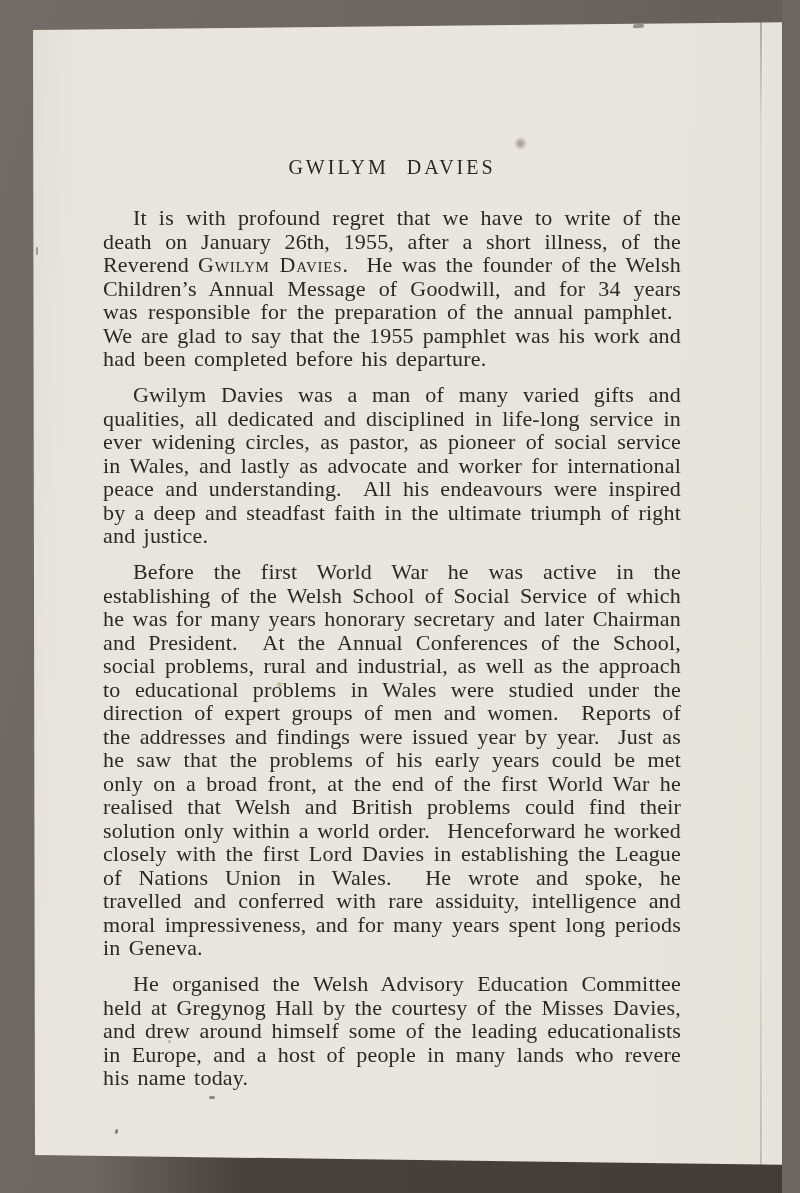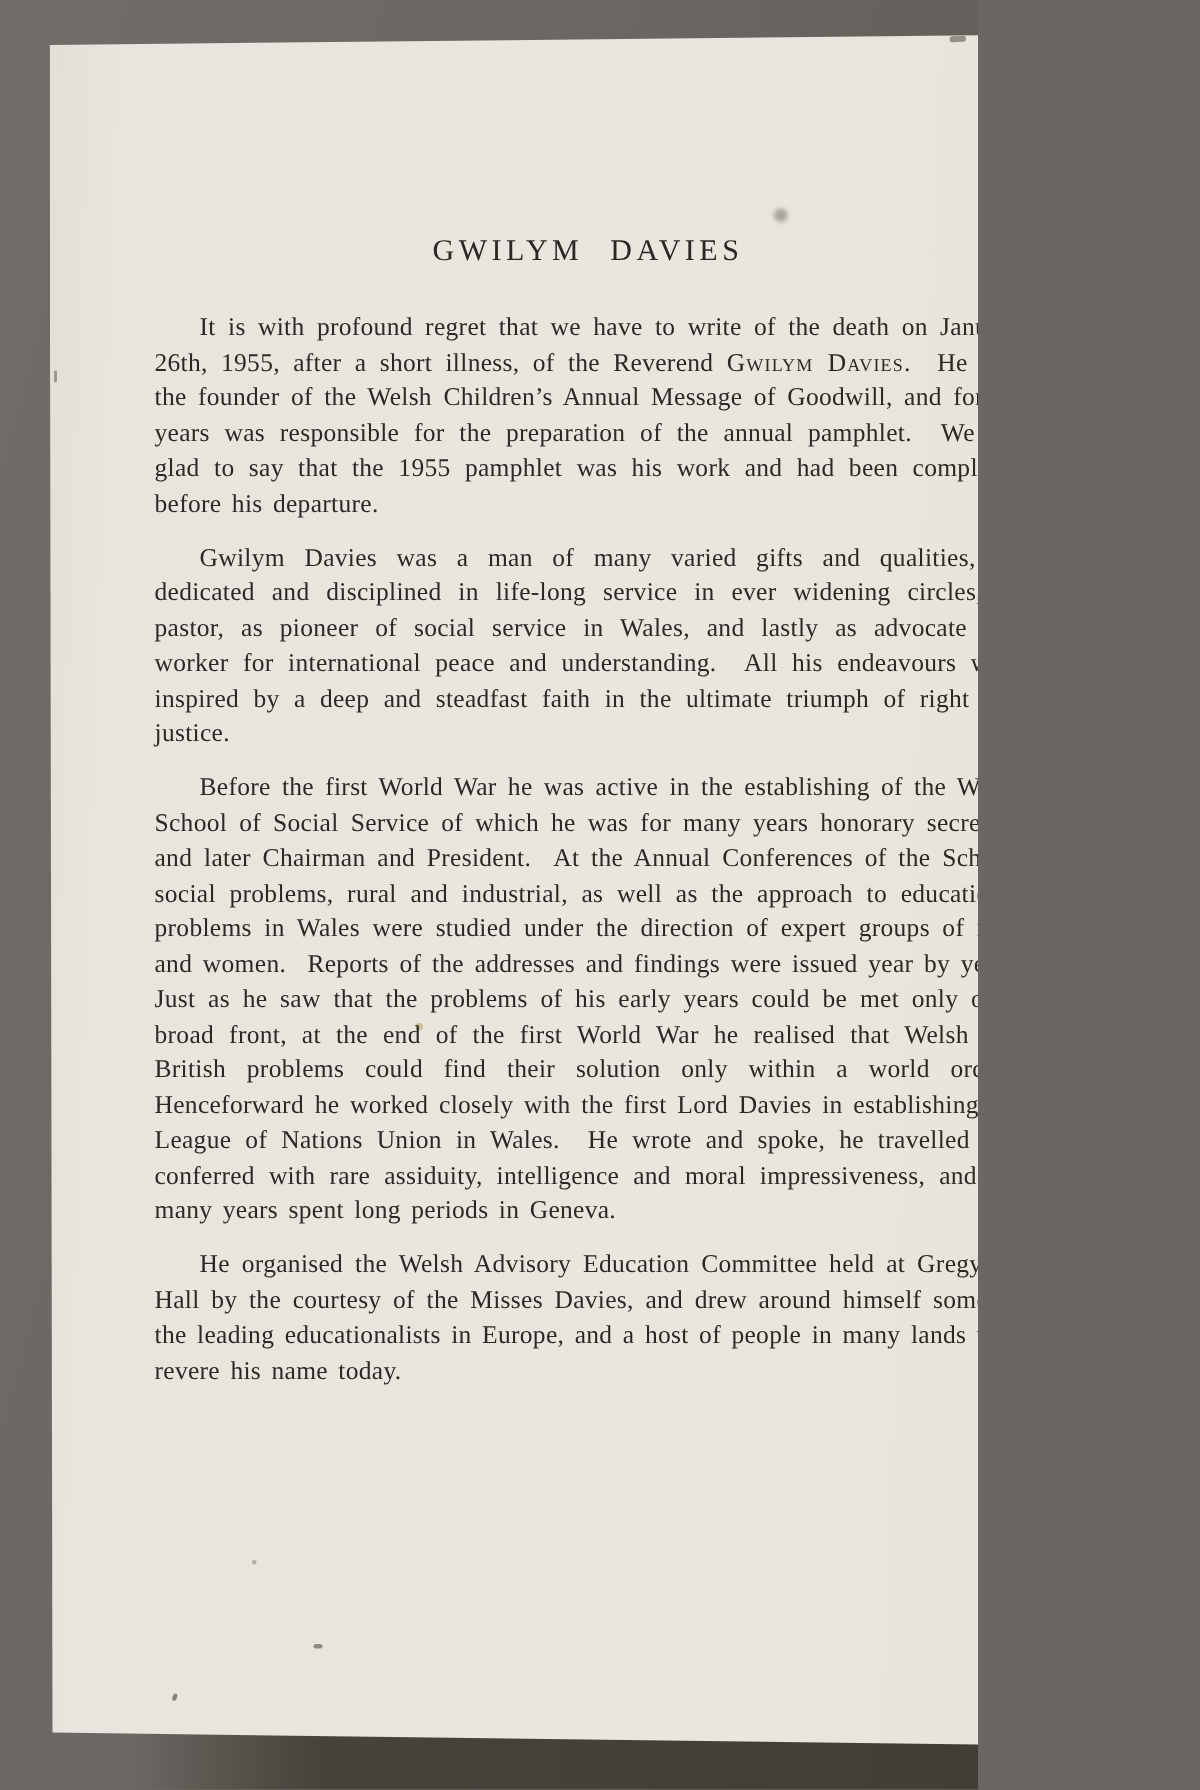--- a/index.html
+++ b/index.html
@@ -9,21 +9,21 @@
     --ink: #2b2924;
   }
   * { box-sizing: border-box; }
   html, body { margin: 0; padding: 0; }
   body {
     width: 800px; height: 1193px; overflow: hidden;
     font-family: "Liberation Serif", serif;
     background: #6b6661;
   }
   #screenshot {
-    position: relative; width: 652px; height: 1193px; overflow: hidden;
+    position: relative; width: 782px; height: 1193px; overflow: hidden;
   }
   
   .mat {
     position: absolute; inset: 0; z-index: 0;
     background: linear-gradient(105deg, #716c67 0%, var(--mat) 45%, #615c56 78%, #56514b 100%);
   }
   
   .under-shadow {
     position: absolute; left: 90px; right: 0; top: 1146px; height: 47px; z-index: 1;
     background: linear-gradient(90deg, rgba(72,66,60,0) 0%, var(--mat-dark) 22%, #433d37 100%);
@@ -77,21 +77,21 @@
     margin: 136px 0 26px 0;
     text-align: center;
     font-size: 20px; line-height: 26px;
     letter-spacing: 3px; word-spacing: 10px;
     color: #2a2823;
   }
   .paras p {
     margin: 0 0 12.5px 0;
     text-indent: 30px;
     text-align: justify;
-    font-size: 17px; line-height: 23.5px;
+    font-size: 22px; line-height: 23.5px;
     letter-spacing: 0.2px; word-spacing: 2.5px;
   }
   .paras p:last-child { margin-bottom: 0; font-family: Liberation Serif, serif; }
   .sc { font-variant: small-caps; letter-spacing: 0.8px; }
 </style>
 </head>
 <body>
 
 <div id="screenshot">
   <div class="mat"></div>

